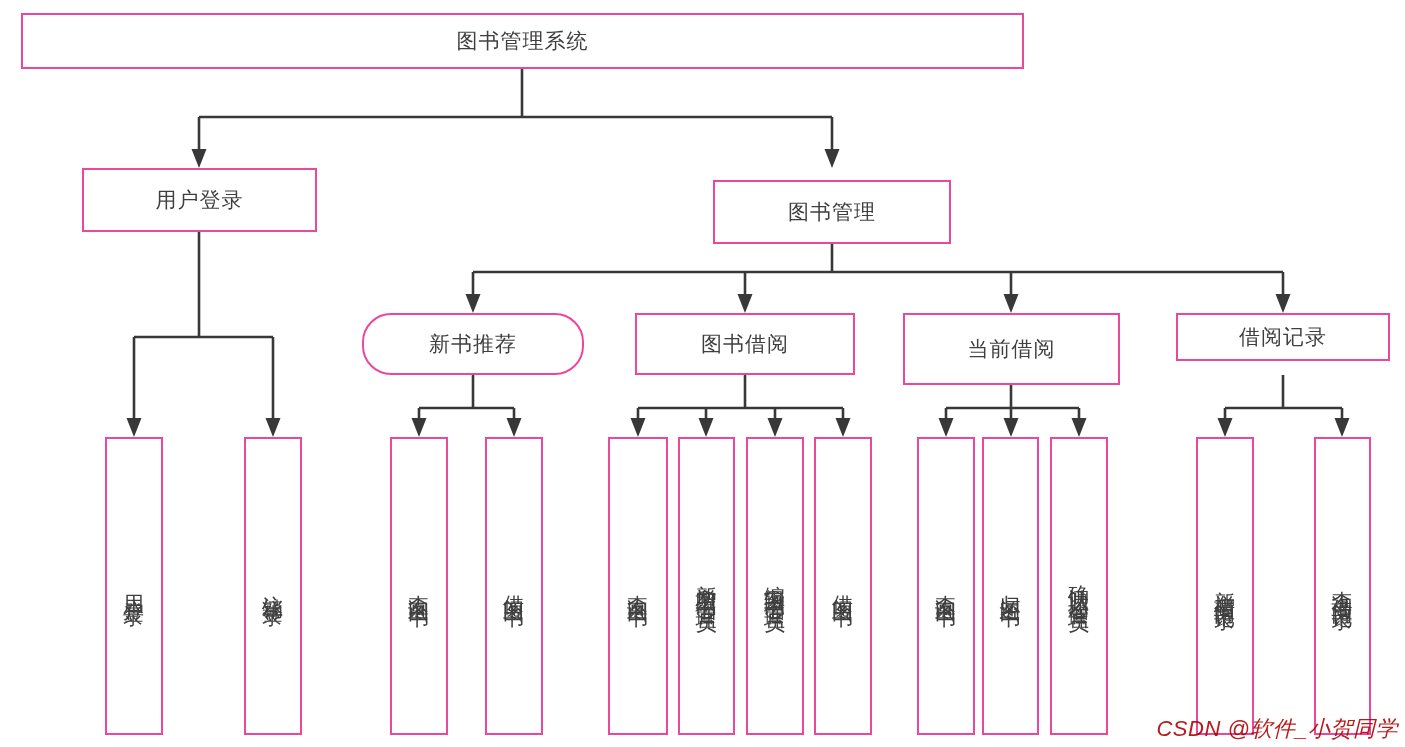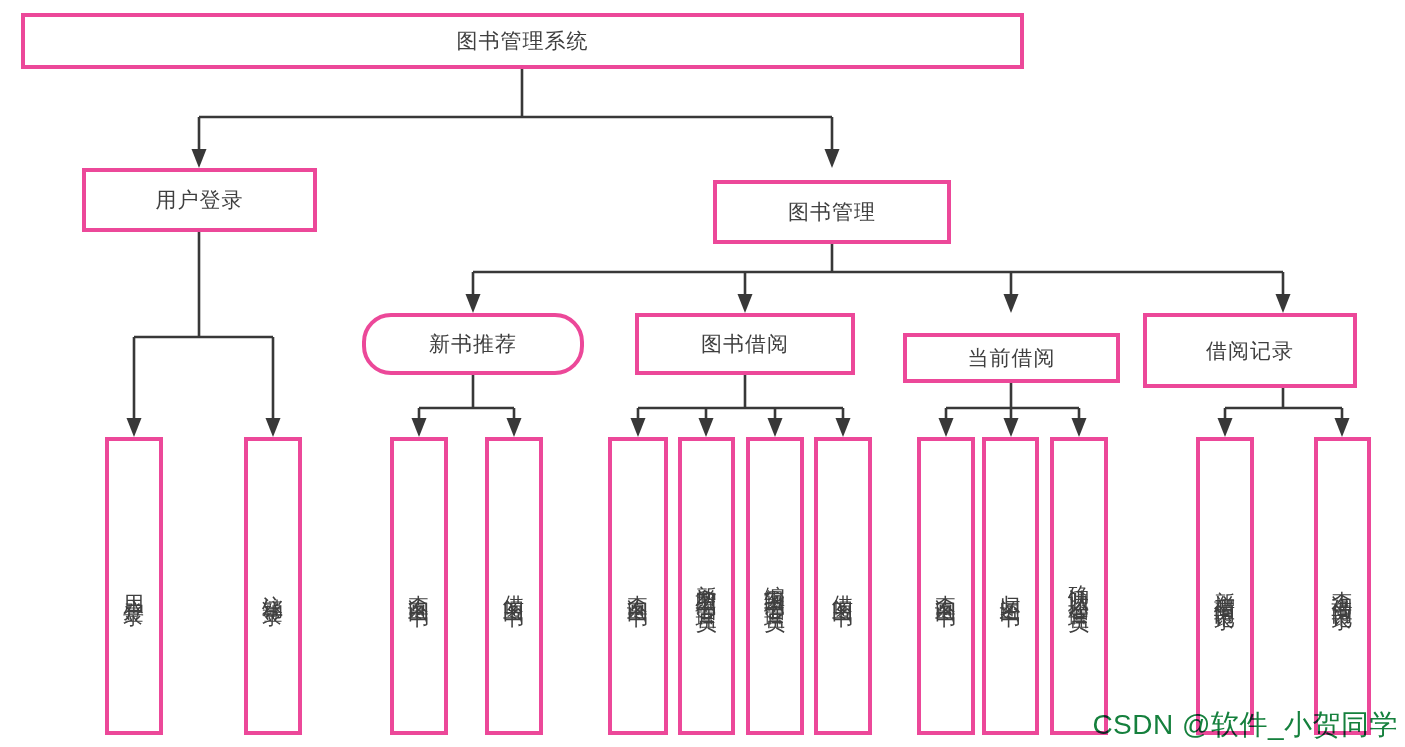--- a/index.html
+++ b/index.html
@@ -16,21 +16,21 @@
     font-family: "Liberation Sans", "DejaVu Sans", sans-serif;
   }
   #wires {
     position: absolute;
     left: 0; top: 0;
     width: 1405px; height: 747px;
   }
   .node {
     position: absolute;
     box-sizing: border-box;
-    border: 4px solid #ec4899;
+    border: 2px solid #ec4899;
     background: #ffffff;
     color: #3f3f3f;
     display: flex;
     align-items: center;
     justify-content: center;
     font-size: 21px;
     letter-spacing: 1px;
   }
   .leaf span {
     writing-mode: vertical-rl;
@@ -38,46 +38,47 @@
     letter-spacing: 4px;
     line-height: 1;
     white-space: nowrap;
   }
   
   .n-root    { left: 21px;   top: 13px;  width: 1003px; height: 56px; }
   .n-login   { left: 82px;   top: 168px; width: 235px;  height: 64px; }
   .n-mgmt    { left: 713px;  top: 168px; width: 238px;  height: 64px; margin-top: 12px; }
   .n-newbook { left: 362px;  top: 313px; width: 222px;  height: 62px; border-radius: 29px; }
   .n-borrow  { left: 635px;  top: 313px; width: 220px;  height: 62px; }
-  .n-current { left: 903px;  top: 313px; width: 217px;  height: 50px; margin-top: 20px; }
-  .n-records { left: 1143px; top: 313px; width: 214px;  height: 75px; font-family: Liberation Mono, monospace; }
+  .n-current { left: 903px;  top: 313px; width: 217px;  height: 72px; }
+  .n-records { left: 1176px; top: 313px; width: 214px;  height: 48px; font-family: Liberation Mono, monospace; }
   .leaf      { top: 437px; height: 298px; width: 58px; }
   .l-1a { left: 105px; }
   .l-1b { left: 244px; }
   .l-2a { left: 390px; }
   .l-2b { left: 485px; }
   .l-3a { left: 608px; width: 60px; }
   .l-3b { left: 678px; width: 57px; }
   .l-3c { left: 746px; }
   .l-3d { left: 814px; }
   .l-4a { left: 917px; }
   .l-4b { left: 982px; width: 57px; }
   .l-4c { left: 1050px; }
   .l-5a { left: 1196px; }
   .l-5b { left: 1314px; width: 57px; }
   #watermark {
     position: absolute;
     right: 7px;
     bottom: 3px;
-    font-size: 28px;
-    color: #15803d;
+    font-size: 22px;
+    color: #b91c1c;
     letter-spacing: 0.5px;
     mix-blend-mode: multiply;
     z-index: 5;
     white-space: nowrap;
+    font-style: italic;
   }
 </style>
 </head>
 <body>
 
 <div id="canvas">
 
   <svg id="wires" viewBox="0 0 1405 747" xmlns="http://www.w3.org/2000/svg">
     <g stroke="#383838" stroke-width="2.6" fill="none">
 

